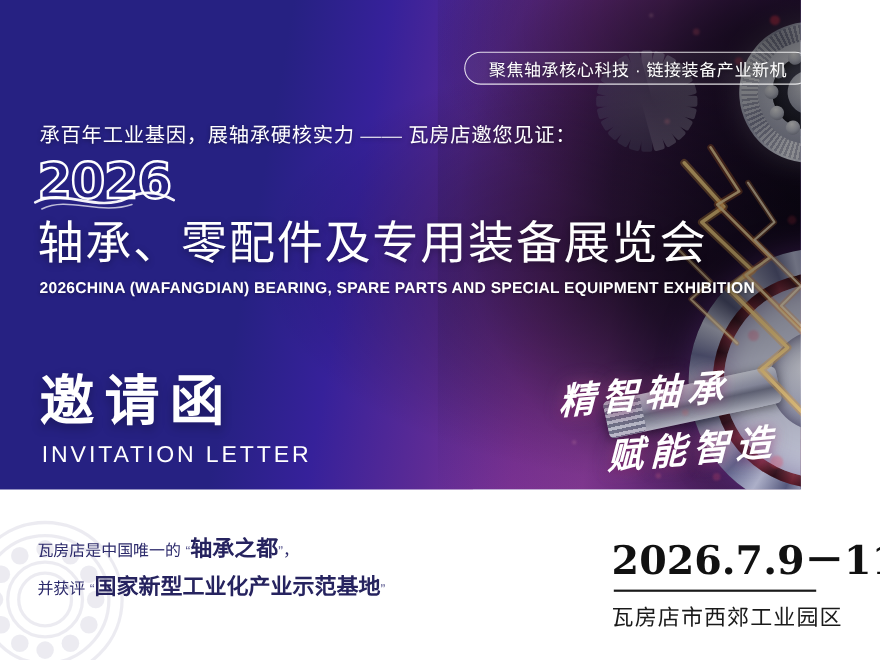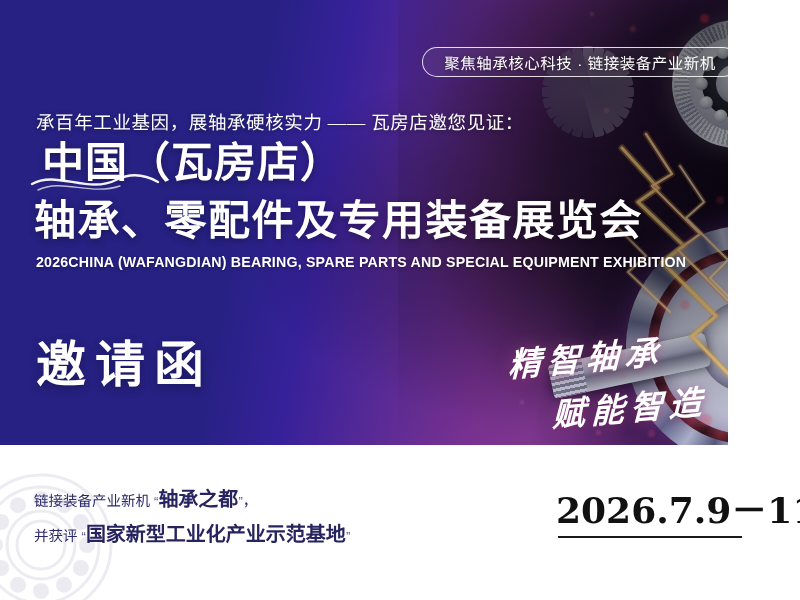--- a/index.html
+++ b/index.html
@@ -228,21 +228,21 @@
   .year-swoosh{
     position:absolute;left:-4px;top:26px;width:132px;height:26px;pointer-events:none;
   }
   .h1 .cn{
     font-size:42px;font-weight:700;color:#ffffff;letter-spacing:1px;
     margin-left:8px;line-height:1;
     text-shadow:0 2px 6px rgba(0,0,0,.35);
   }
   .h2{
     position:absolute;left:34px;top:200px;
-    font-size:42px;font-weight:700;color:#ffffff;letter-spacing:1.5px;
+    font-size:42px;font-weight:400;color:#ffffff;letter-spacing:1.5px;
     white-space:nowrap;line-height:1;
     text-shadow:0 2px 7px rgba(0,0,0,.35);
   }
   .en-sub{
     position:absolute;left:36px;top:254px;
     font-size:14.2px;font-weight:600;color:#ffffff;letter-spacing:.2px;
     white-space:nowrap;
     font-family:"Liberation Sans",sans-serif;
     text-shadow:0 1px 3px rgba(0,0,0,.4);
   }
@@ -430,31 +430,32 @@
       </div>
     <div class="vignette"></div>
 
     <div class="pill">
       <span>聚焦轴承核心科技 · 链接装备产业新机</span>
     </div>
 
     <div class="kicker">承百年工业基因，展轴承硬核实力 —— 瓦房店邀您见证：</div>
 
     <div class="h1">
+      <span class="year">2026</span>
       <svg class="year-swoosh" viewBox="0 0 132 26">
         <path d="M2,16 C26,2 58,26 86,12 C100,5 114,6 128,14" fill="none" stroke="#ffffff" stroke-width="2.4" opacity=".95" stroke-linecap="round"></path>
         <path d="M8,22 C32,10 60,28 90,18" fill="none" stroke="#ffffff" stroke-width="1.4" opacity=".7" stroke-linecap="round"></path>
       </svg>
-      <span class="cn">中国（瓦房店）</span>
     </div>
 
     <div class="h2">轴承、零配件及专用装备展览会</div>
     <div class="en-sub">2026CHINA (WAFANGDIAN) BEARING, SPARE PARTS AND SPECIAL EQUIPMENT EXHIBITION</div>
 
     <div class="invite-cn">邀请函</div>
+    <div class="invite-en">INVITATION LETTER</div>
 
     <div class="calli">
       <div class="l1">精智轴承</div>
       <div class="l2">赋能智造</div>
     </div>
   </div>
 
   <div class="bottom"></div>
 
   <svg class="watermark" viewBox="0 0 150 150">
@@ -474,22 +475,23 @@
         <circle cx="29.0" cy="75.0" r="8"></circle>
         <circle cx="35.2" cy="52.0" r="8"></circle>
         <circle cx="52.0" cy="35.2" r="8"></circle>
         <circle cx="75.0" cy="29.0" r="8"></circle>
         <circle cx="98.0" cy="35.2" r="8"></circle>
         <circle cx="114.8" cy="52.0" r="8"></circle>
       </g>
   </svg>
 
   <div class="facts" id="facts-list">
-      <div class="line"><span>链接装备产业新机 </span><span class="q">“</span><b>轴承之都</b><span class="q">”</span><span>，</span></div>
+      <div class="line"><span>瓦房店是中国唯一的 </span><span class="q">“</span><b>轴承之都</b><span class="q">”</span><span>，</span></div>
       <div class="line"><span>并获评 </span><span class="q">“</span><b>国家新型工业化产业示范基地</b><span class="q">”</span><span></span></div>
     </div>
 
   <div class="dateblock">
     <div class="date-main">2026.7.9－11</div>
     <div class="date-rule"></div>
+    <div class="date-venue">瓦房店市西郊工业园区</div>
   </div>
 
 </div>
 
 </body></html>

